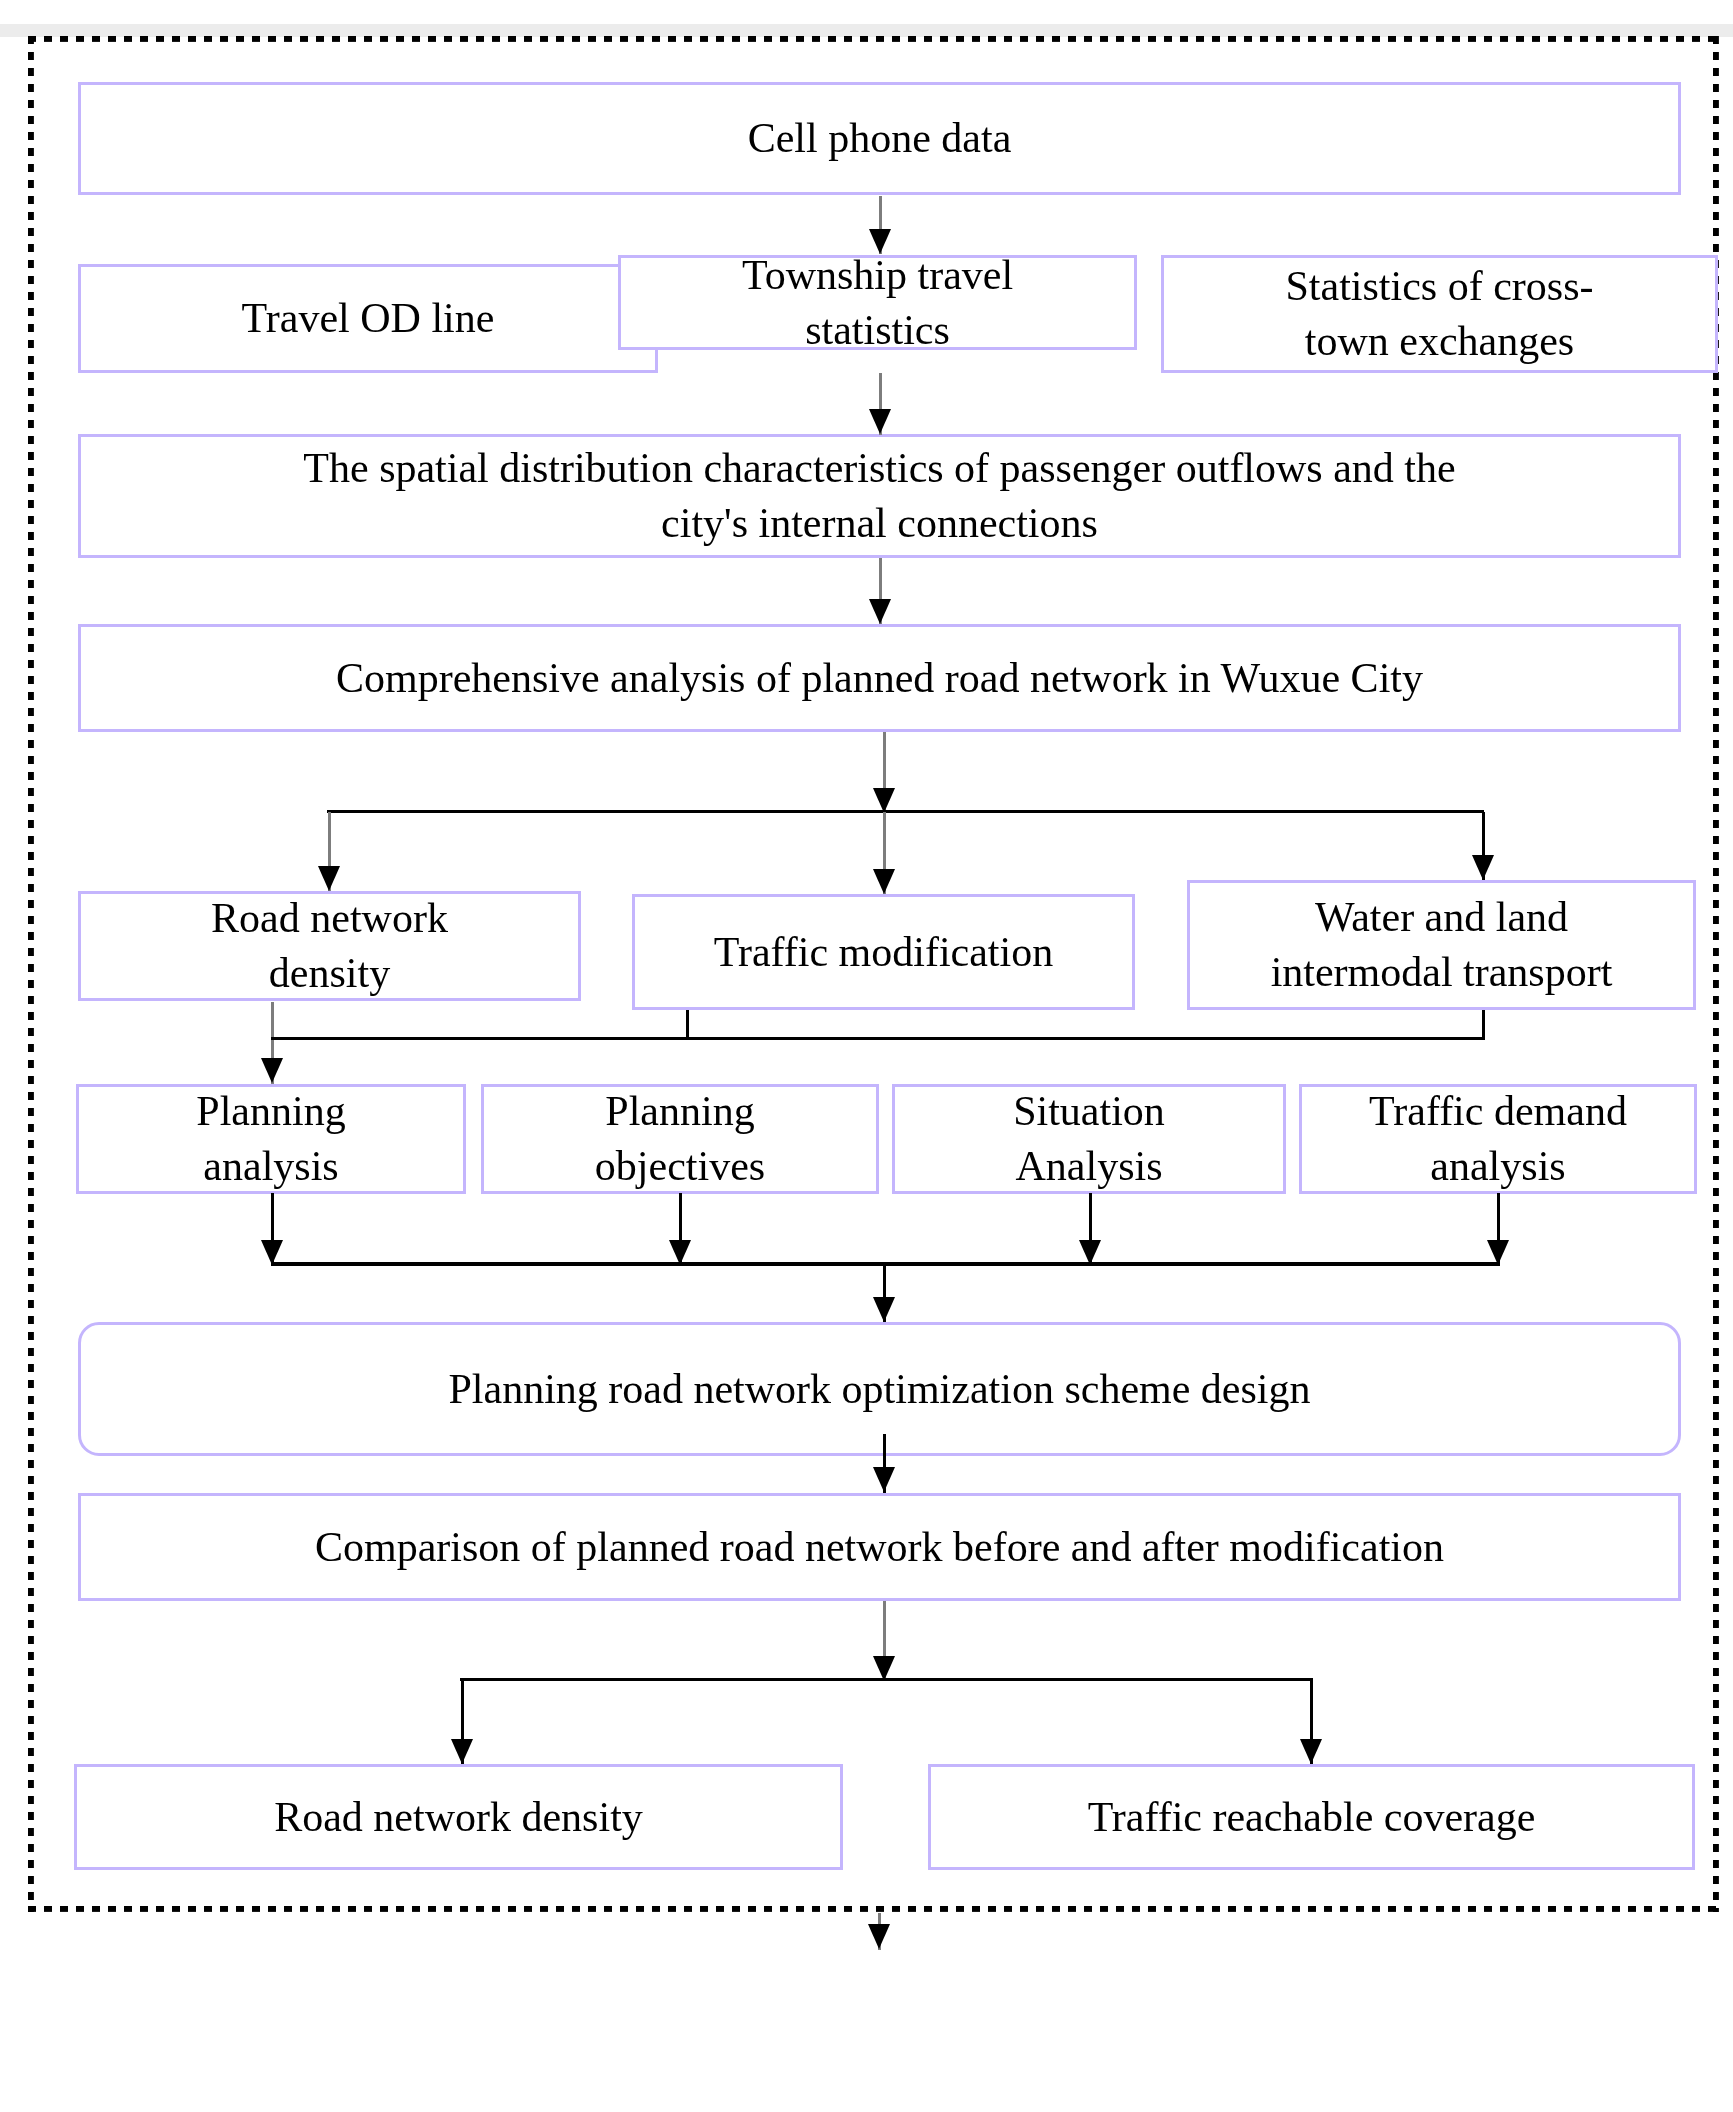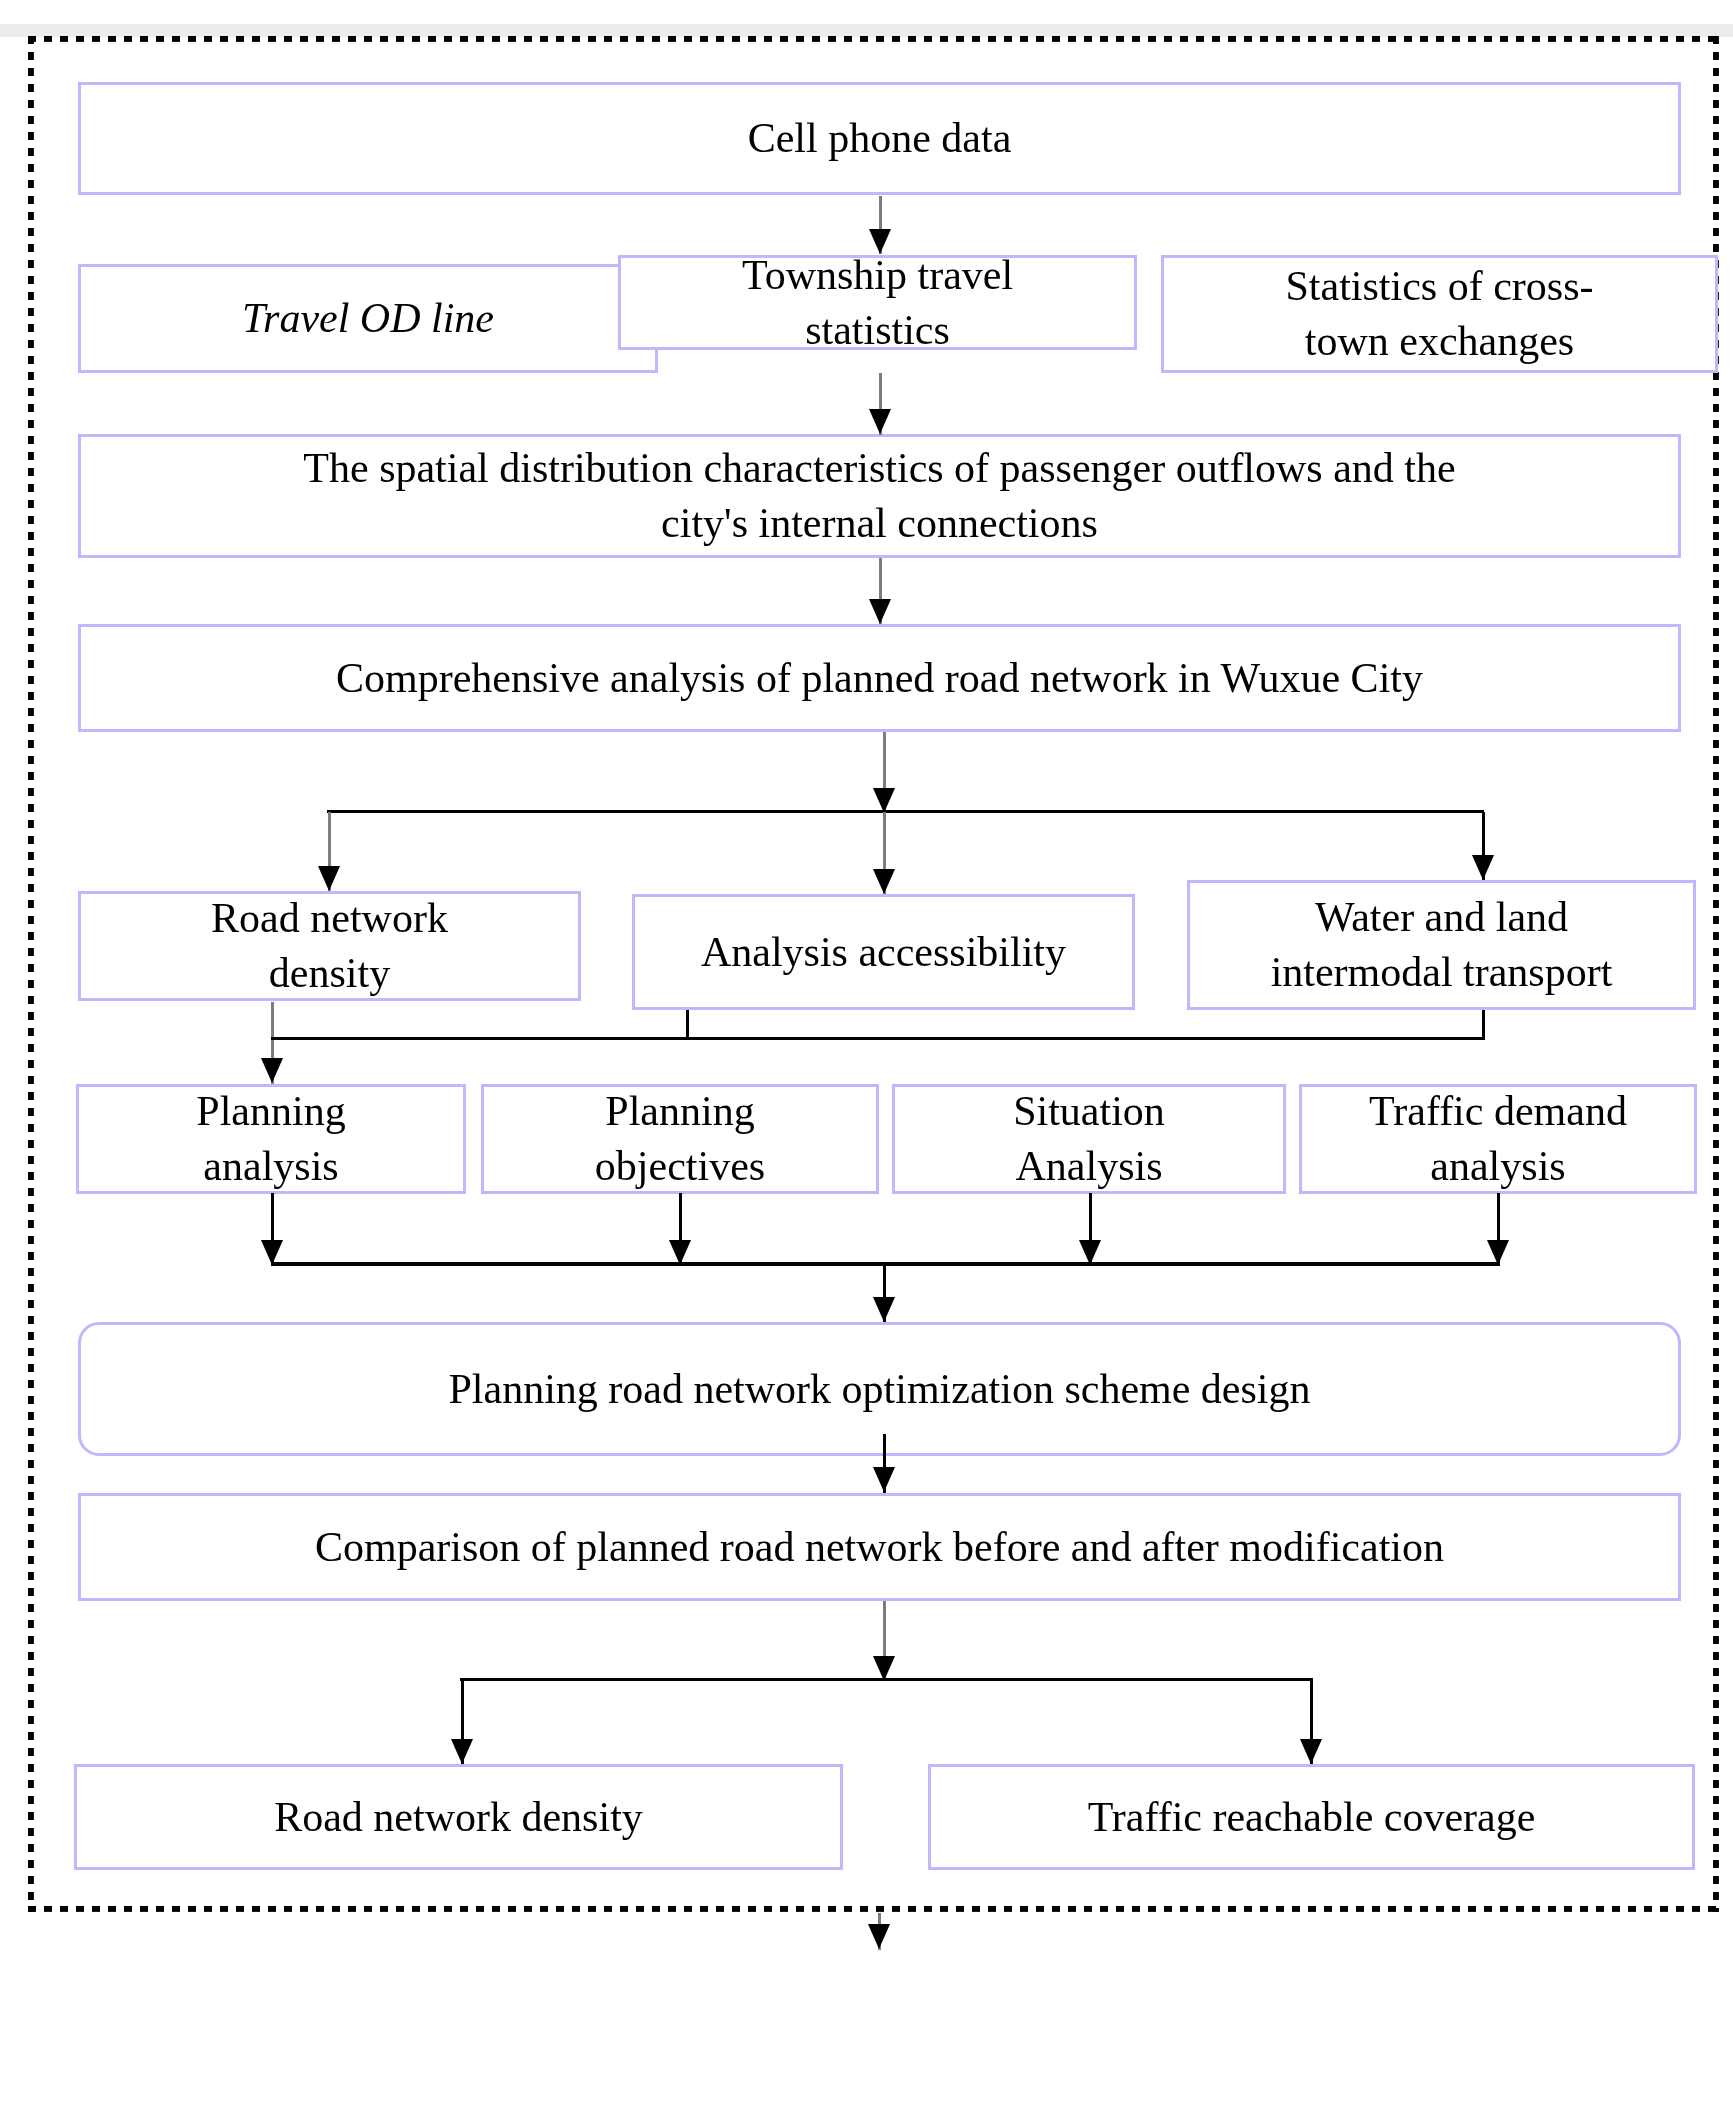--- a/index.html
+++ b/index.html
@@ -41,34 +41,34 @@
 <body>
 
 <div class="canvas">
 
   <div class="topstrip"></div>
 
   <div class="dashed" style="left:28px; top:36px; width:1691px; height:1876px;"></div>
 
   <div class="textbox solid" style="left:78px; top:82px; width:1603px; height:113px;">Cell phone data</div>
 
-  <div class="textbox solid" style="left:78px; top:264px; width:580px; height:109px;font-style:italic;">Travel OD line</div>
+  <div class="textbox solid" style="left:78px; top:264px; width:580px; height:109px;">Travel OD line</div>
   <div class="textbox solid" style="left:618px; top:255px; width:519px; height:95px;">Township travel
 statistics</div>
   <div class="textbox solid" style="left:1161px; top:255px; width:557px; height:118px;">Statistics of cross-
 town exchanges</div>
 
   <div class="textbox solid" style="left:78px; top:434px; width:1603px; height:124px;">The spatial distribution characteristics of passenger outflows and the
 city's internal connections</div>
 
   <div class="textbox solid" style="left:78px; top:624px; width:1603px; height:108px;">Comprehensive analysis of planned road network in Wuxue City</div>
 
   <div class="textbox solid" style="left:78px; top:891px; width:503px; height:110px;">Road network
 density</div>
-  <div class="textbox solid" style="left:632px; top:894px; width:503px; height:116px;">Analysis accessibility</div>
+  <div class="textbox solid" style="left:632px; top:894px; width:503px; height:116px;">Traffic modification</div>
   <div class="textbox solid" style="left:1187px; top:880px; width:509px; height:130px;">Water and land
 intermodal transport</div>
 
   <div class="textbox solid" style="left:76px; top:1084px; width:390px; height:110px;">Planning
 analysis</div>
   <div class="textbox solid" style="left:481px; top:1084px; width:398px; height:110px;">Planning
 objectives</div>
   <div class="textbox solid" style="left:892px; top:1084px; width:394px; height:110px;">Situation
 Analysis</div>
   <div class="textbox solid" style="left:1299px; top:1084px; width:398px; height:110px;">Traffic demand

